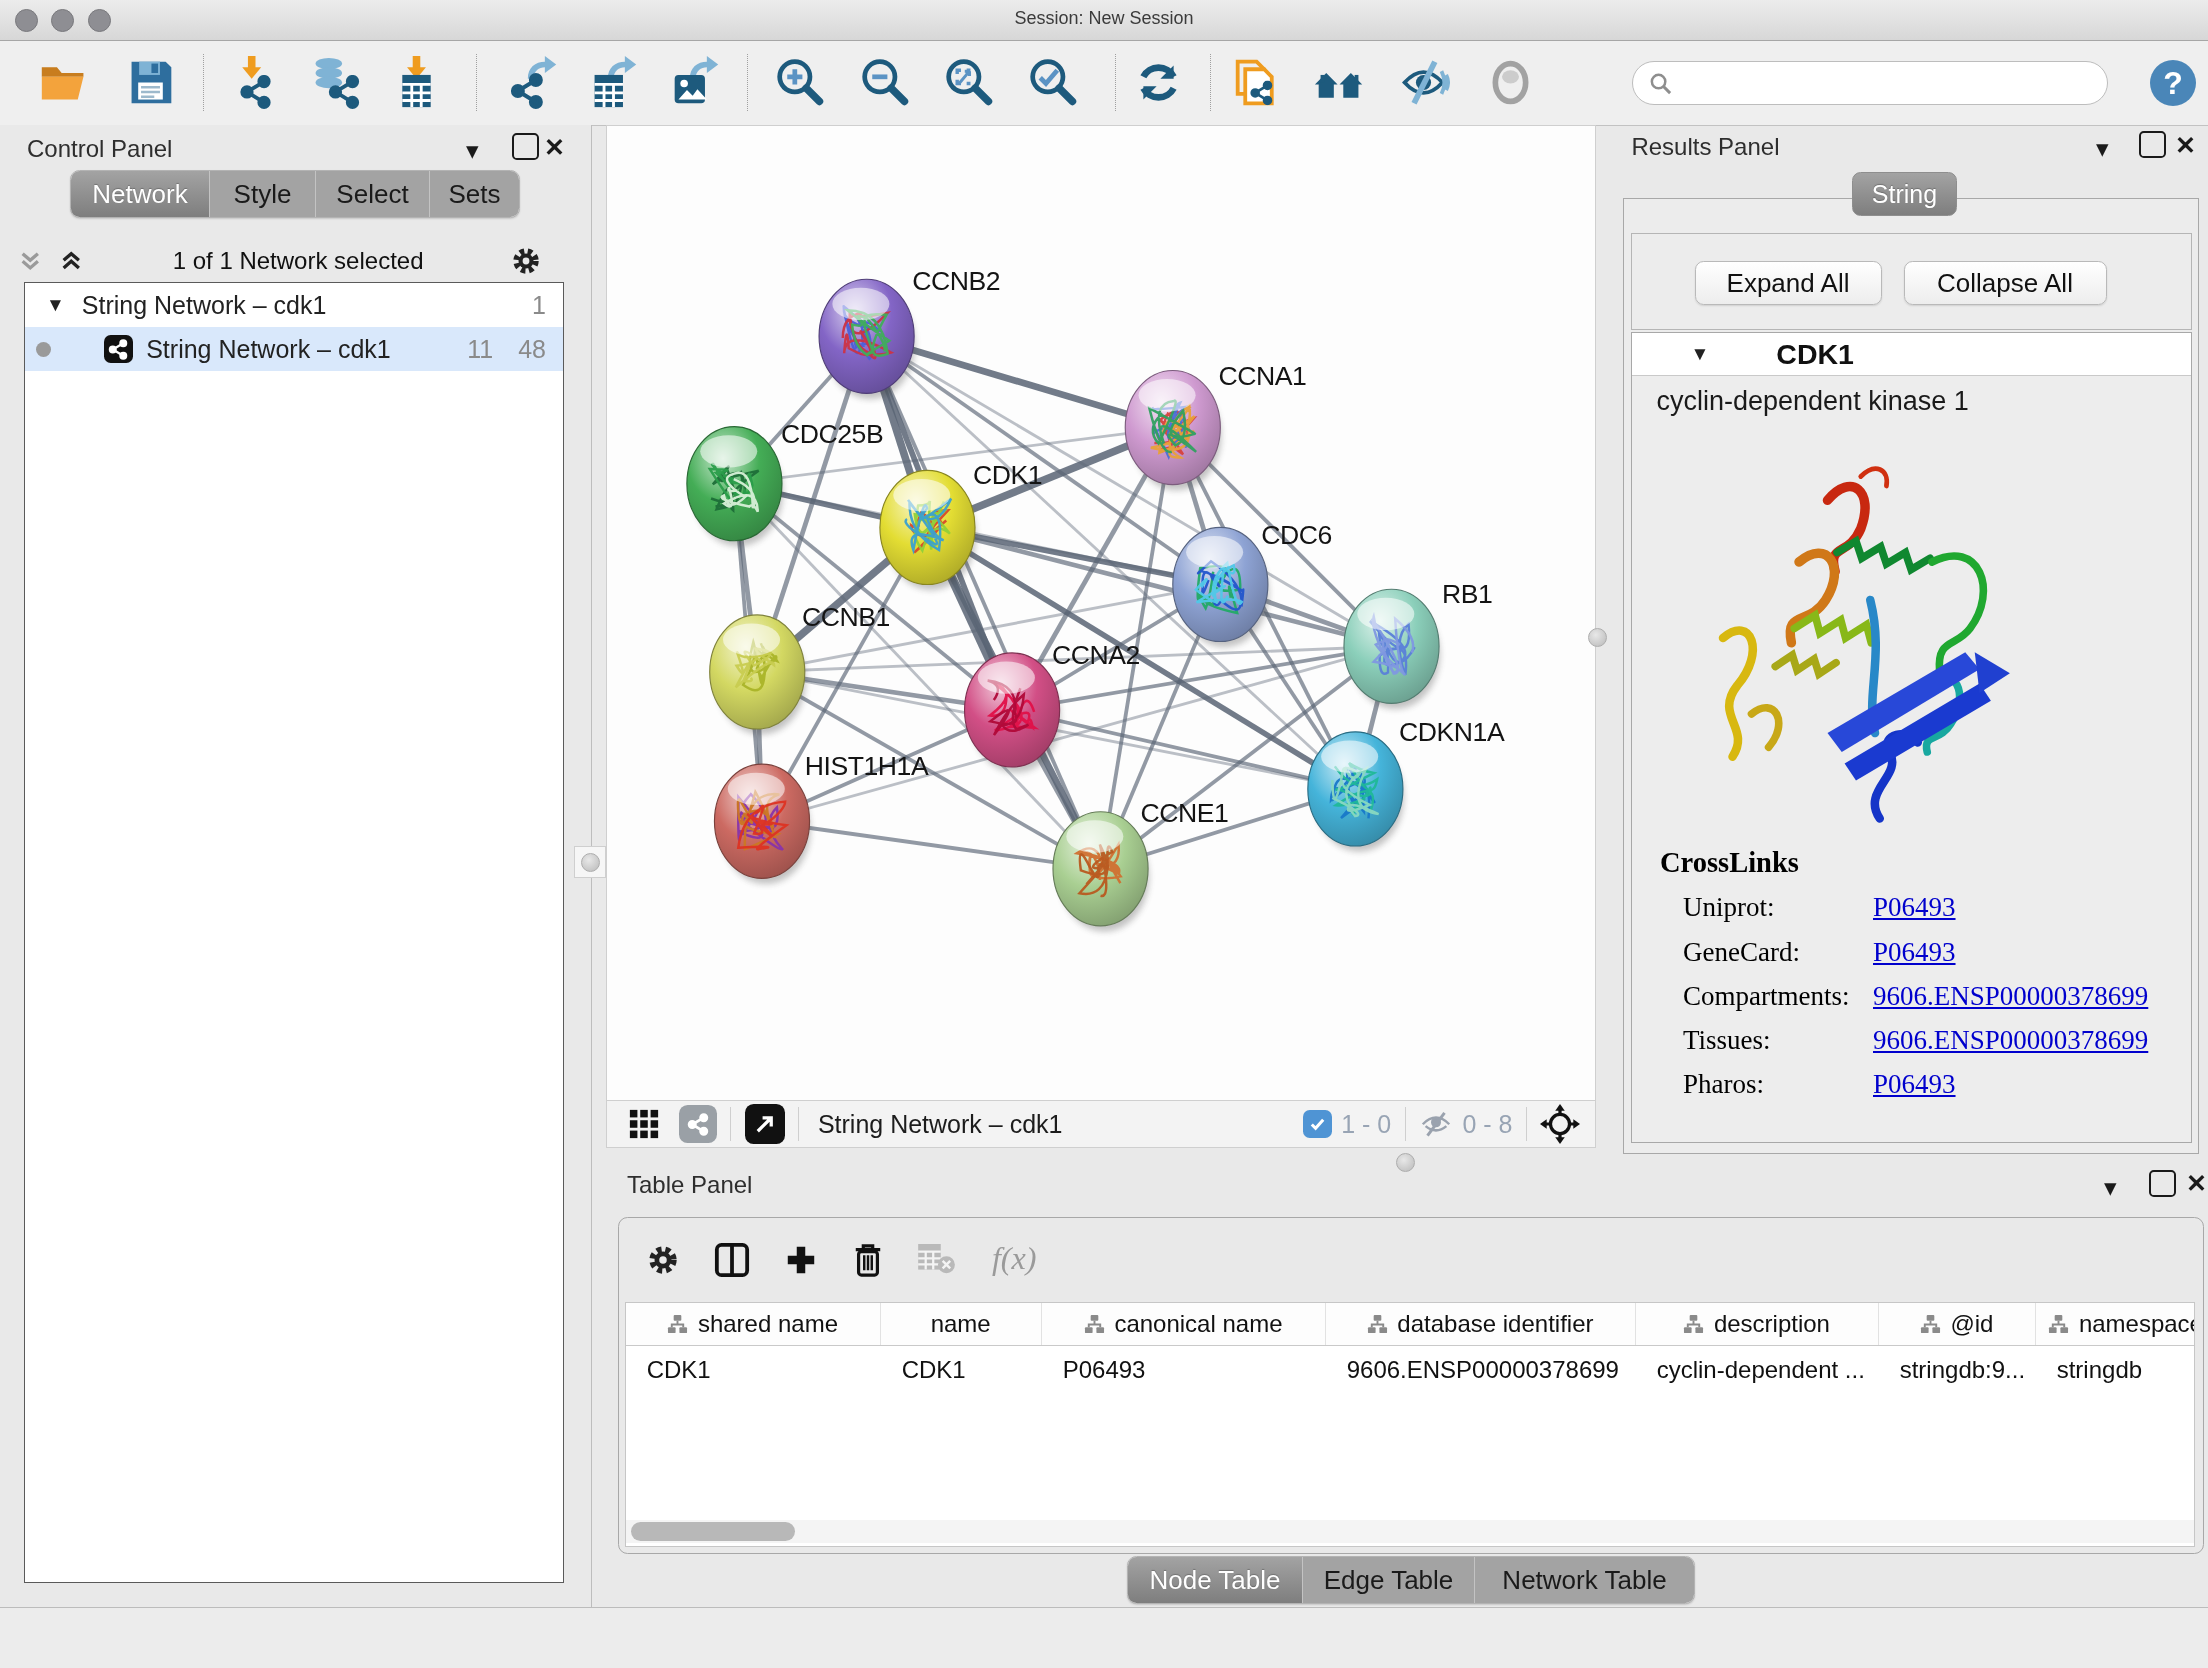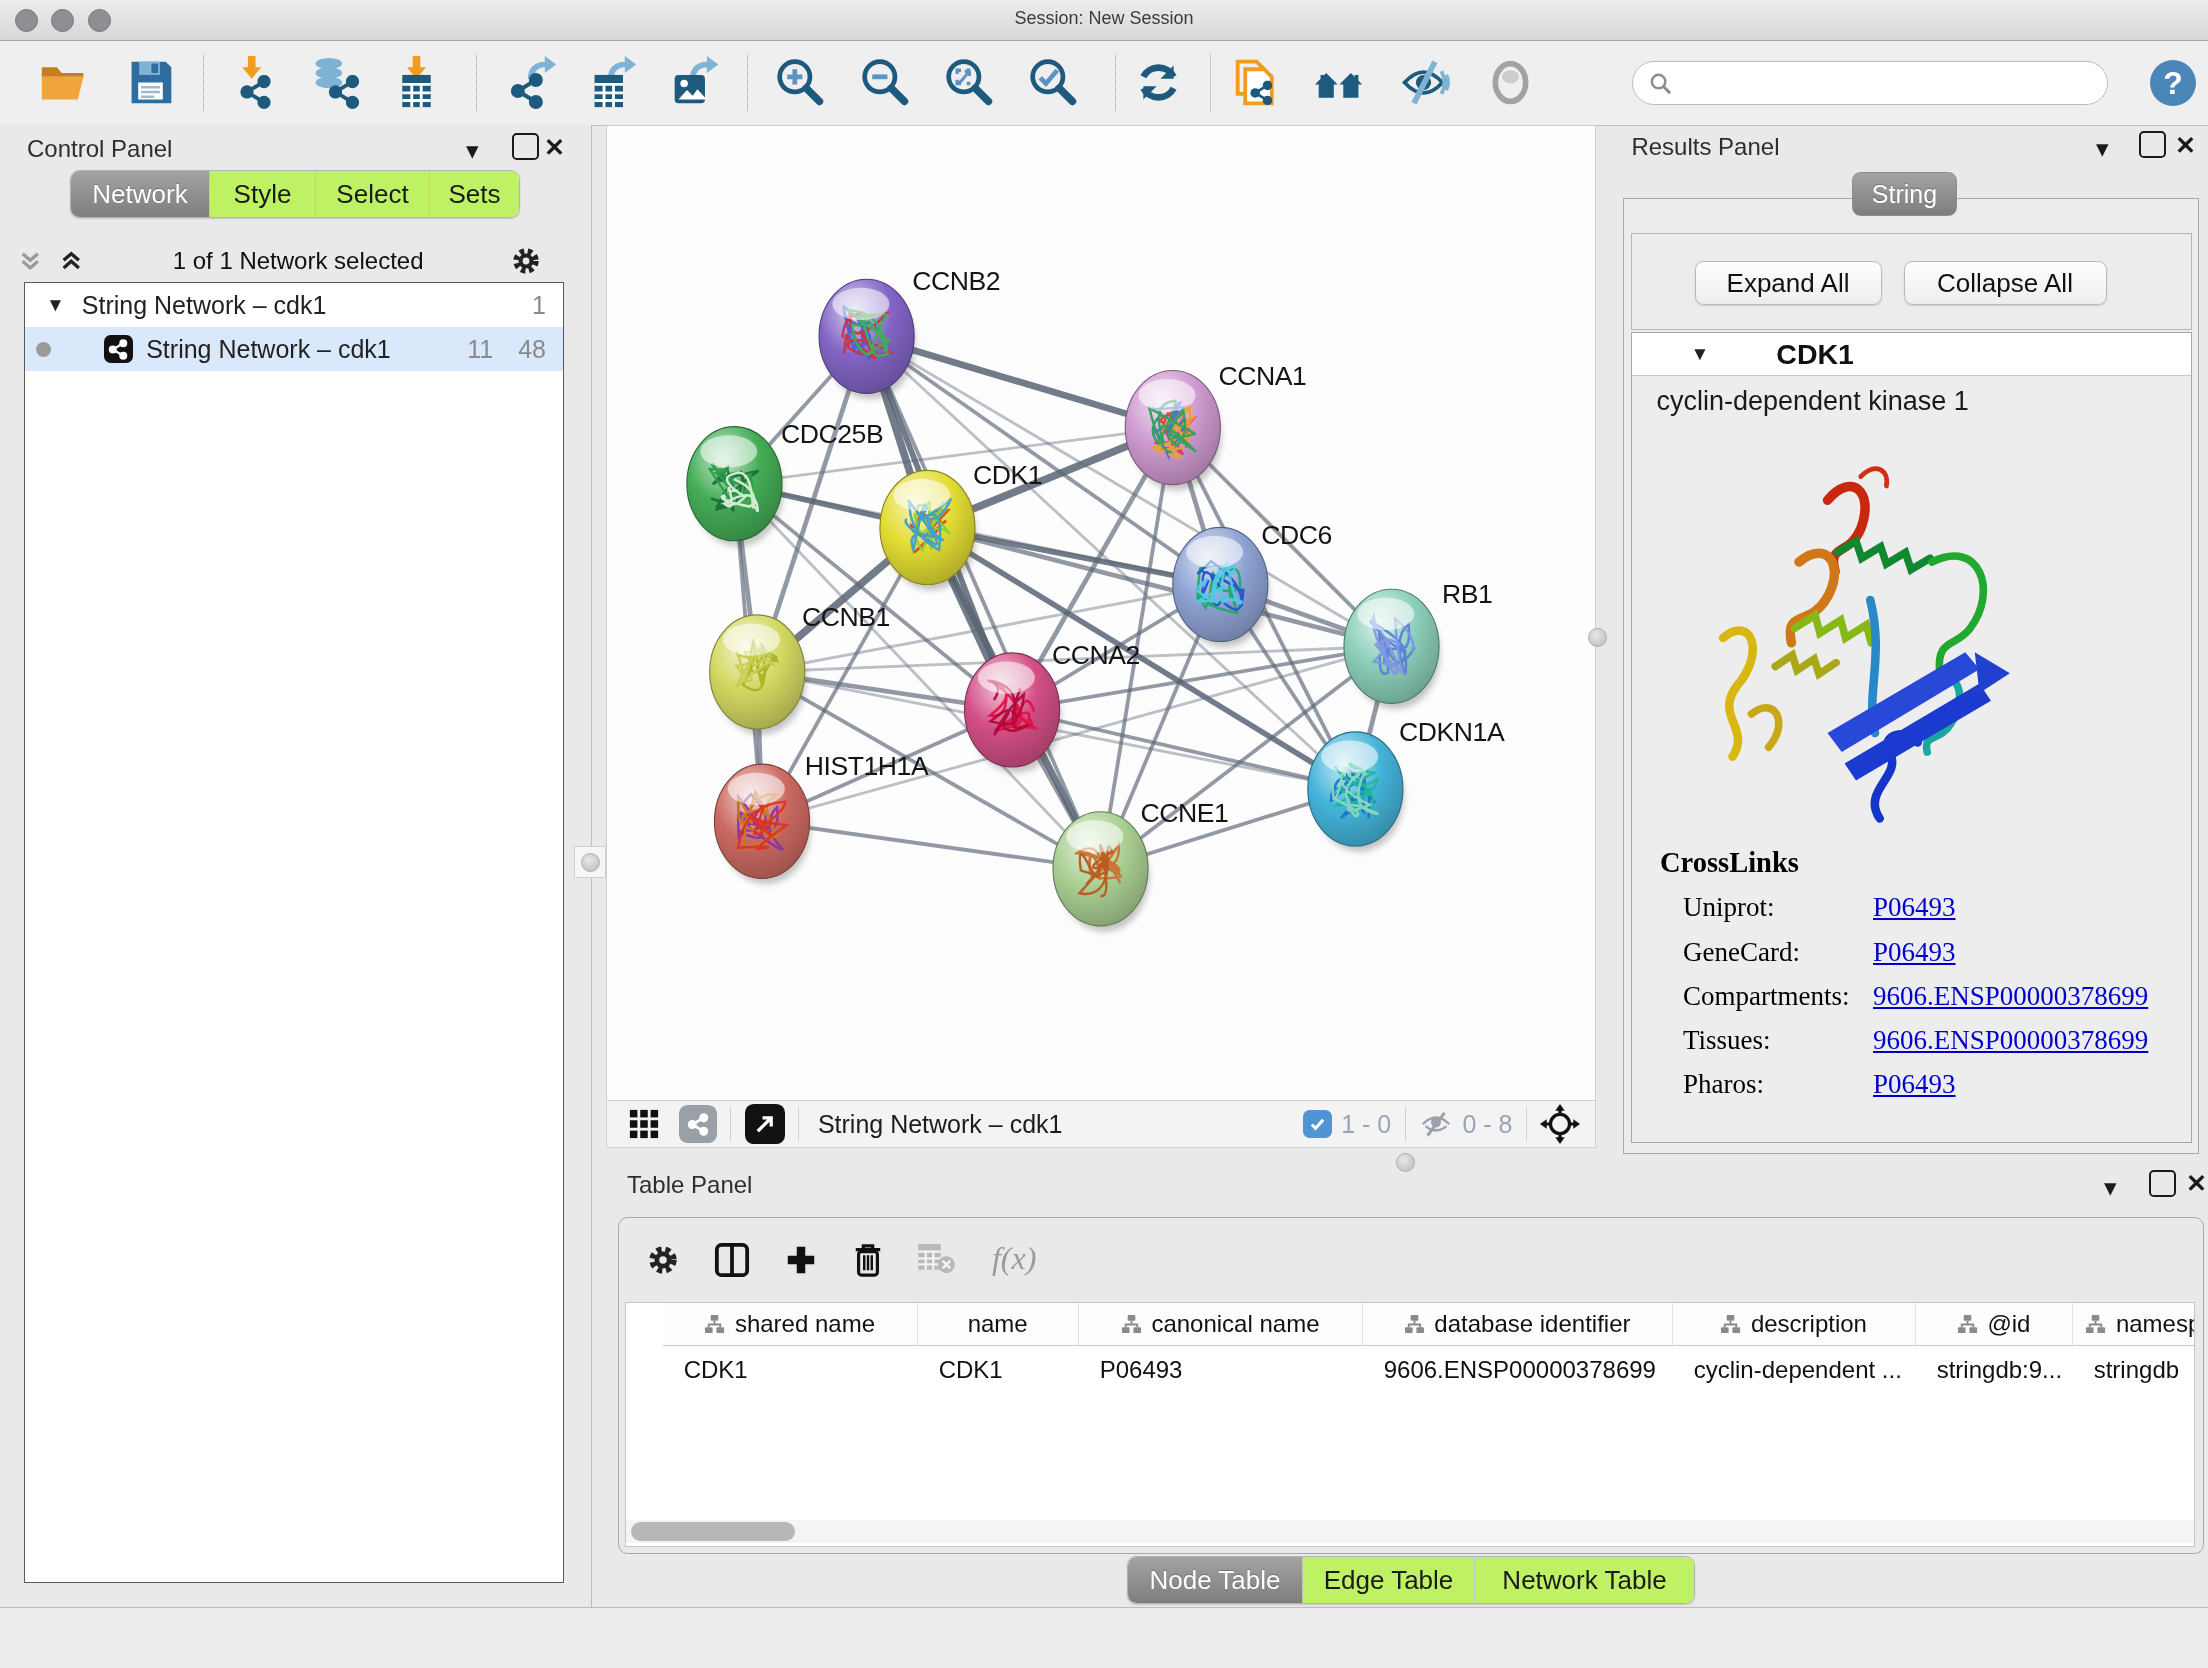--- a/index.html
+++ b/index.html
@@ -20,21 +20,21 @@
   .tsep{top:13.3px;width:0;height:57px;border-left:1.9px dotted #9f9f9f;}
   .searchbox{top:20px;width:476px;height:44px;background:#fff;border:1px solid #bdbdbd;border-radius:22px;display:flex;align-items:center;padding-left:15px;box-sizing:border-box;}
   .searchbox input{border:none;outline:none;font-size:23px;width:399px;background:transparent;font-family:"Liberation Sans",sans-serif;}
   
   .ph-title{font-size:24px;color:#2e2e2e;}
   .ph-ctl{font-size:25px;color:#1a1a1a;line-height:1;}
   .float-box{width:23px;height:23px;border:2.9px solid #1a1a1a;border-radius:4.8px;}
   
   .segtabs{display:flex;border:1px solid #b3b3b3;border-radius:9.5px;overflow:hidden;background:#fff;
     box-shadow:0 1px 1.9px rgba(0,0,0,.15);}
-  .segtab{font-size:26px;color:#1a1a1a;background:#bef264;display:flex;align-items:center;justify-content:center;border-right:1px solid #c3c3c3;}
+  .segtab{font-size:26px;color:#1a1a1a;background:#a3a3a3;display:flex;align-items:center;justify-content:center;border-right:1px solid #c3c3c3;}
   .segtab:last-child{border-right:none;}
   .segtab.sel{background:linear-gradient(#a3a3a3,#7e7e7e);color:#fff;text-shadow:0 -1px 1px rgba(0,0,0,.25);}
   
   .tree-box{background:#fff;border:1.9px solid #5a5a5a;}
   .tree-row{height:44px;display:flex;align-items:center;font-size:25px;}
   .tree-row.sel{background:#d9e8fb;}
   .cnt{color:#8a8a8a;}
   .share-badge{width:28.5px;height:28.5px;border-radius:6.7px;background:#111;display:flex;align-items:center;justify-content:center;}
   
   .canvas{background:#fdfdfd;border:1px solid #cfcfcf;}
@@ -816,21 +816,21 @@
             <circle cx="30" cy="22" r="9" fill="#8a8a8a"></circle>
             <path d="M26 18 l8 8 M34 18 l-8 8" stroke="#fff" stroke-width="2.6"></path>
           </svg>
         </span>
         <span>
           <svg width="53" height="38" viewBox="0 0 56 40">
             <text x="2" y="30" font-family="Liberation Serif, serif" font-style="italic" font-size="34" fill="#9a9a9a">f(x)</text>
           </svg>
         </span>
       </div>
-    <div class="abs datatable" style="left:5.7px;top:84px;width:1570px;height:245px;box-sizing:border-box;overflow:hidden;padding-left:37px;">
+    <div class="abs datatable" style="left:5.7px;top:84px;width:1570px;height:245px;box-sizing:border-box;overflow:hidden;">
       <div class="th-row" id="tbl-head">
           <div class="th" style="width: 255px; flex: 0 0 auto;">
             <svg class="hier-icon" width="21" height="21" viewBox="0 0 22 22">
               <g fill="#8a8a8a">
                 <rect x="7" y="1" width="8" height="6" rx="1"></rect>
                 <rect x="1" y="14" width="8" height="6" rx="1"></rect>
                 <rect x="13" y="14" width="8" height="6" rx="1"></rect>
               </g>
               <path d="M11 7 v4 M5 14 v-3 h12 v3" stroke="#8a8a8a" stroke-width="2" fill="none"></path>
             </svg>

